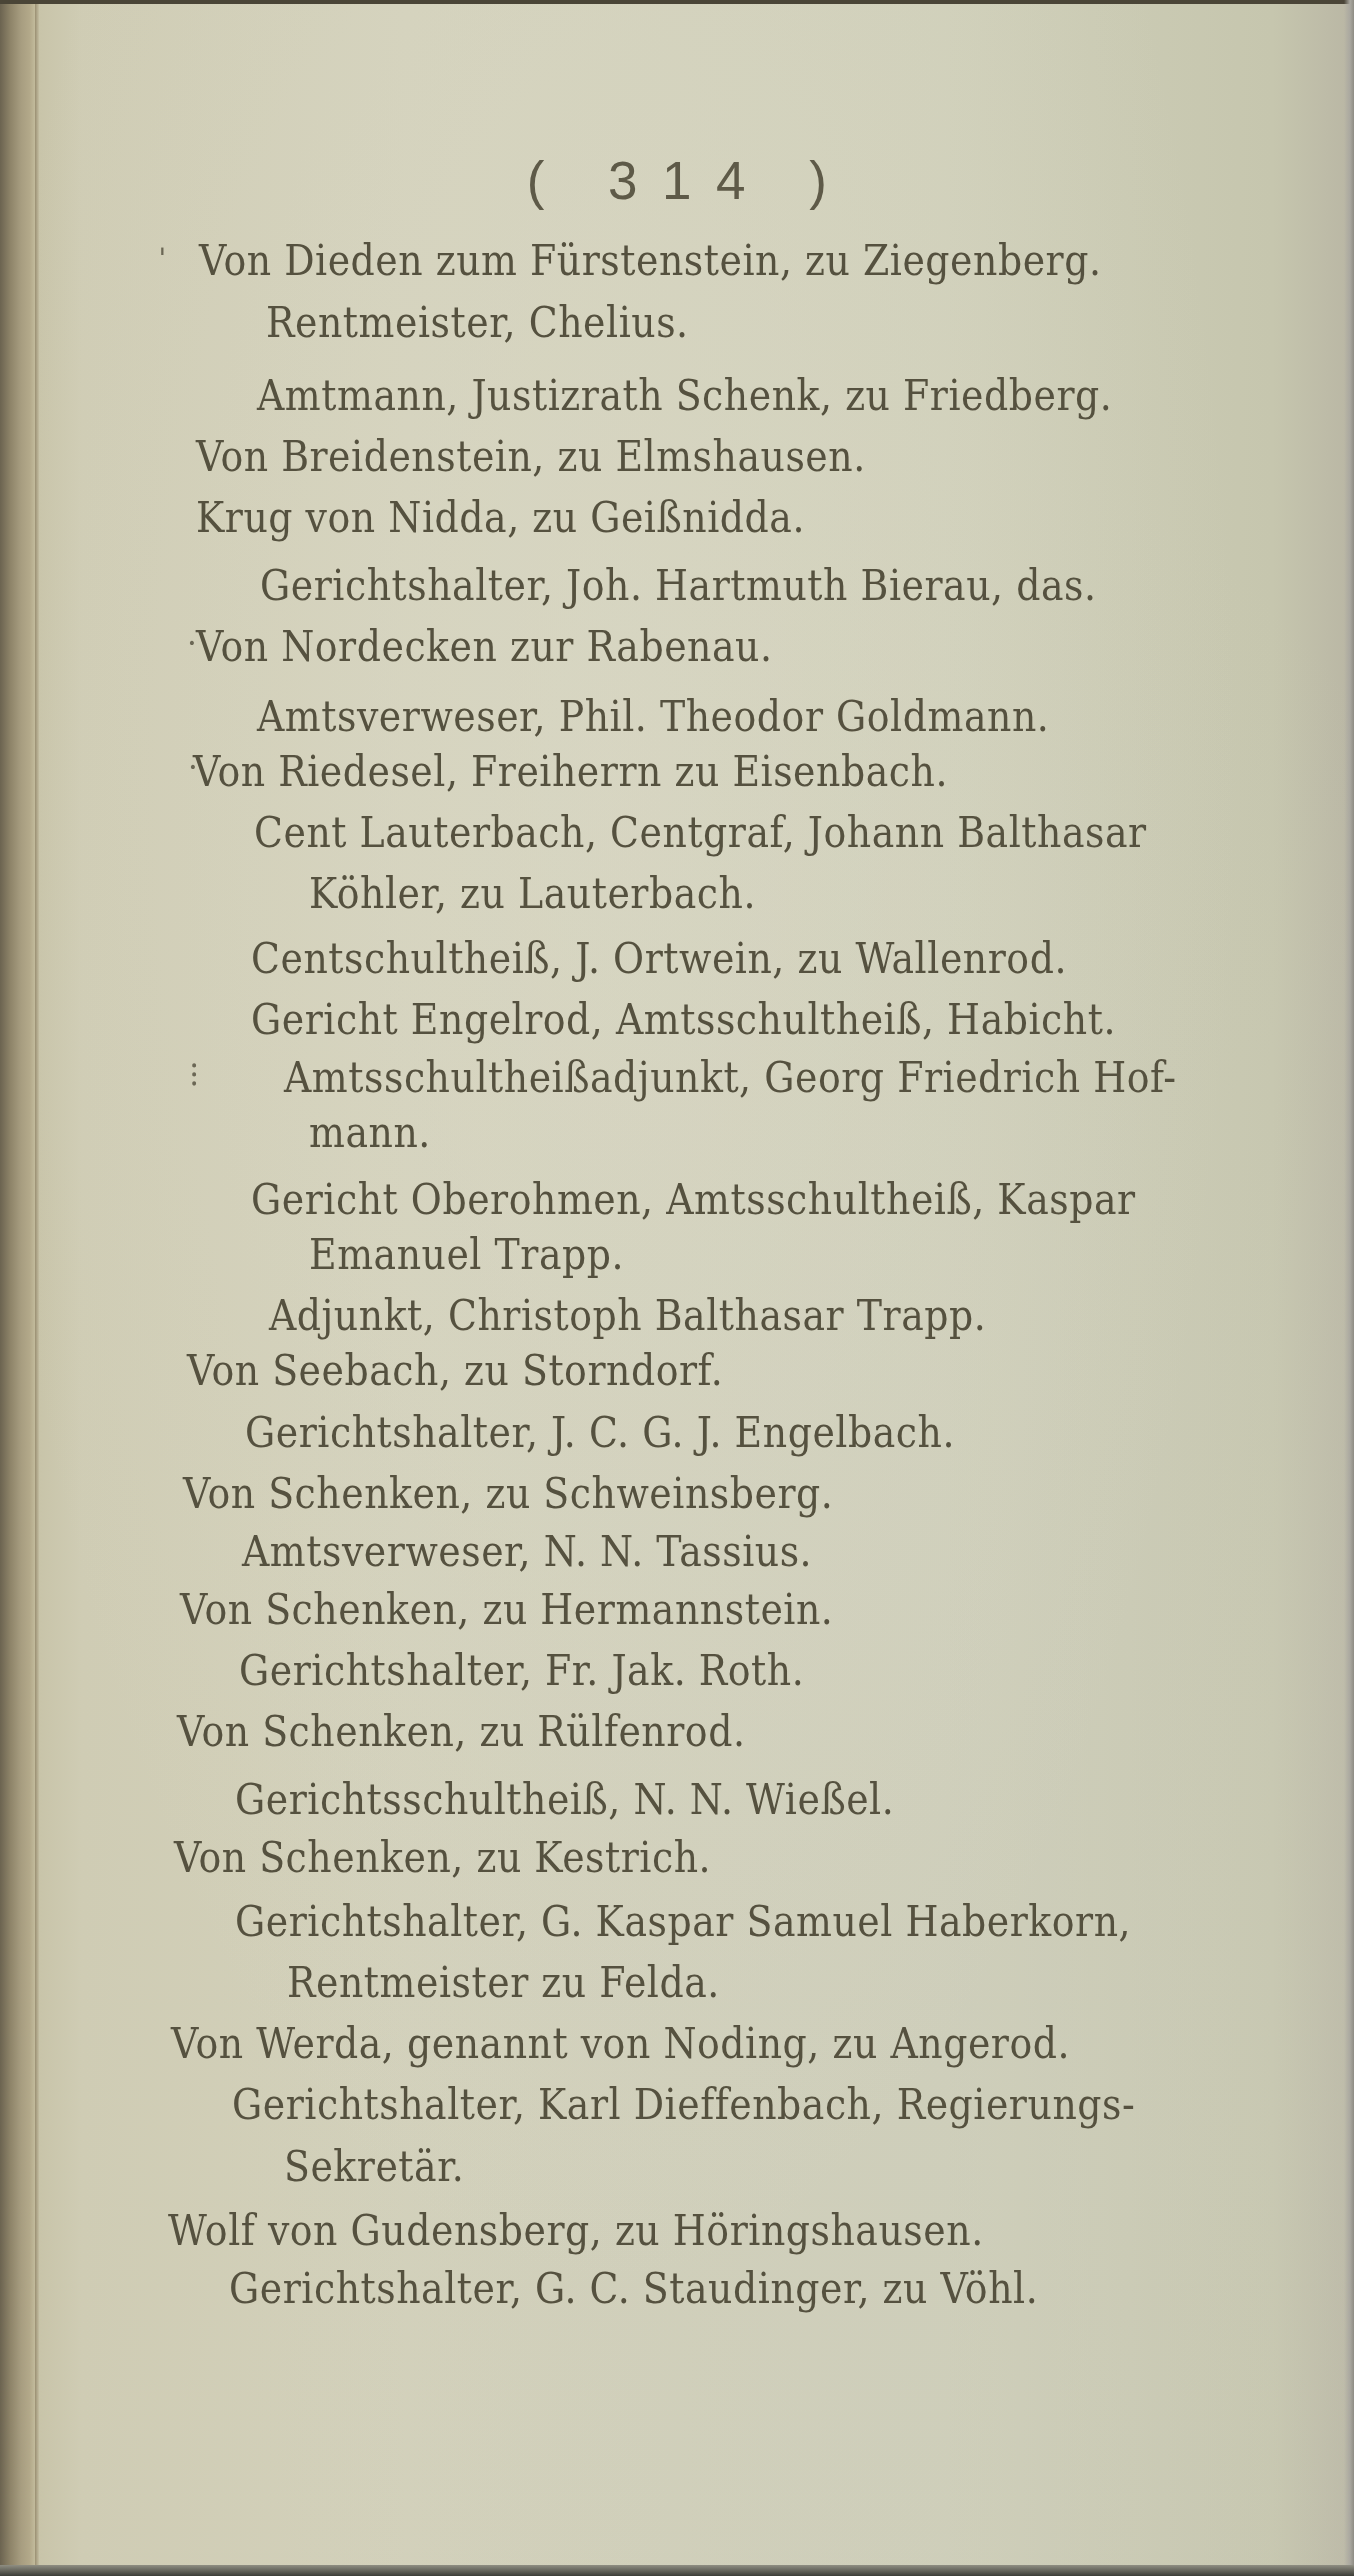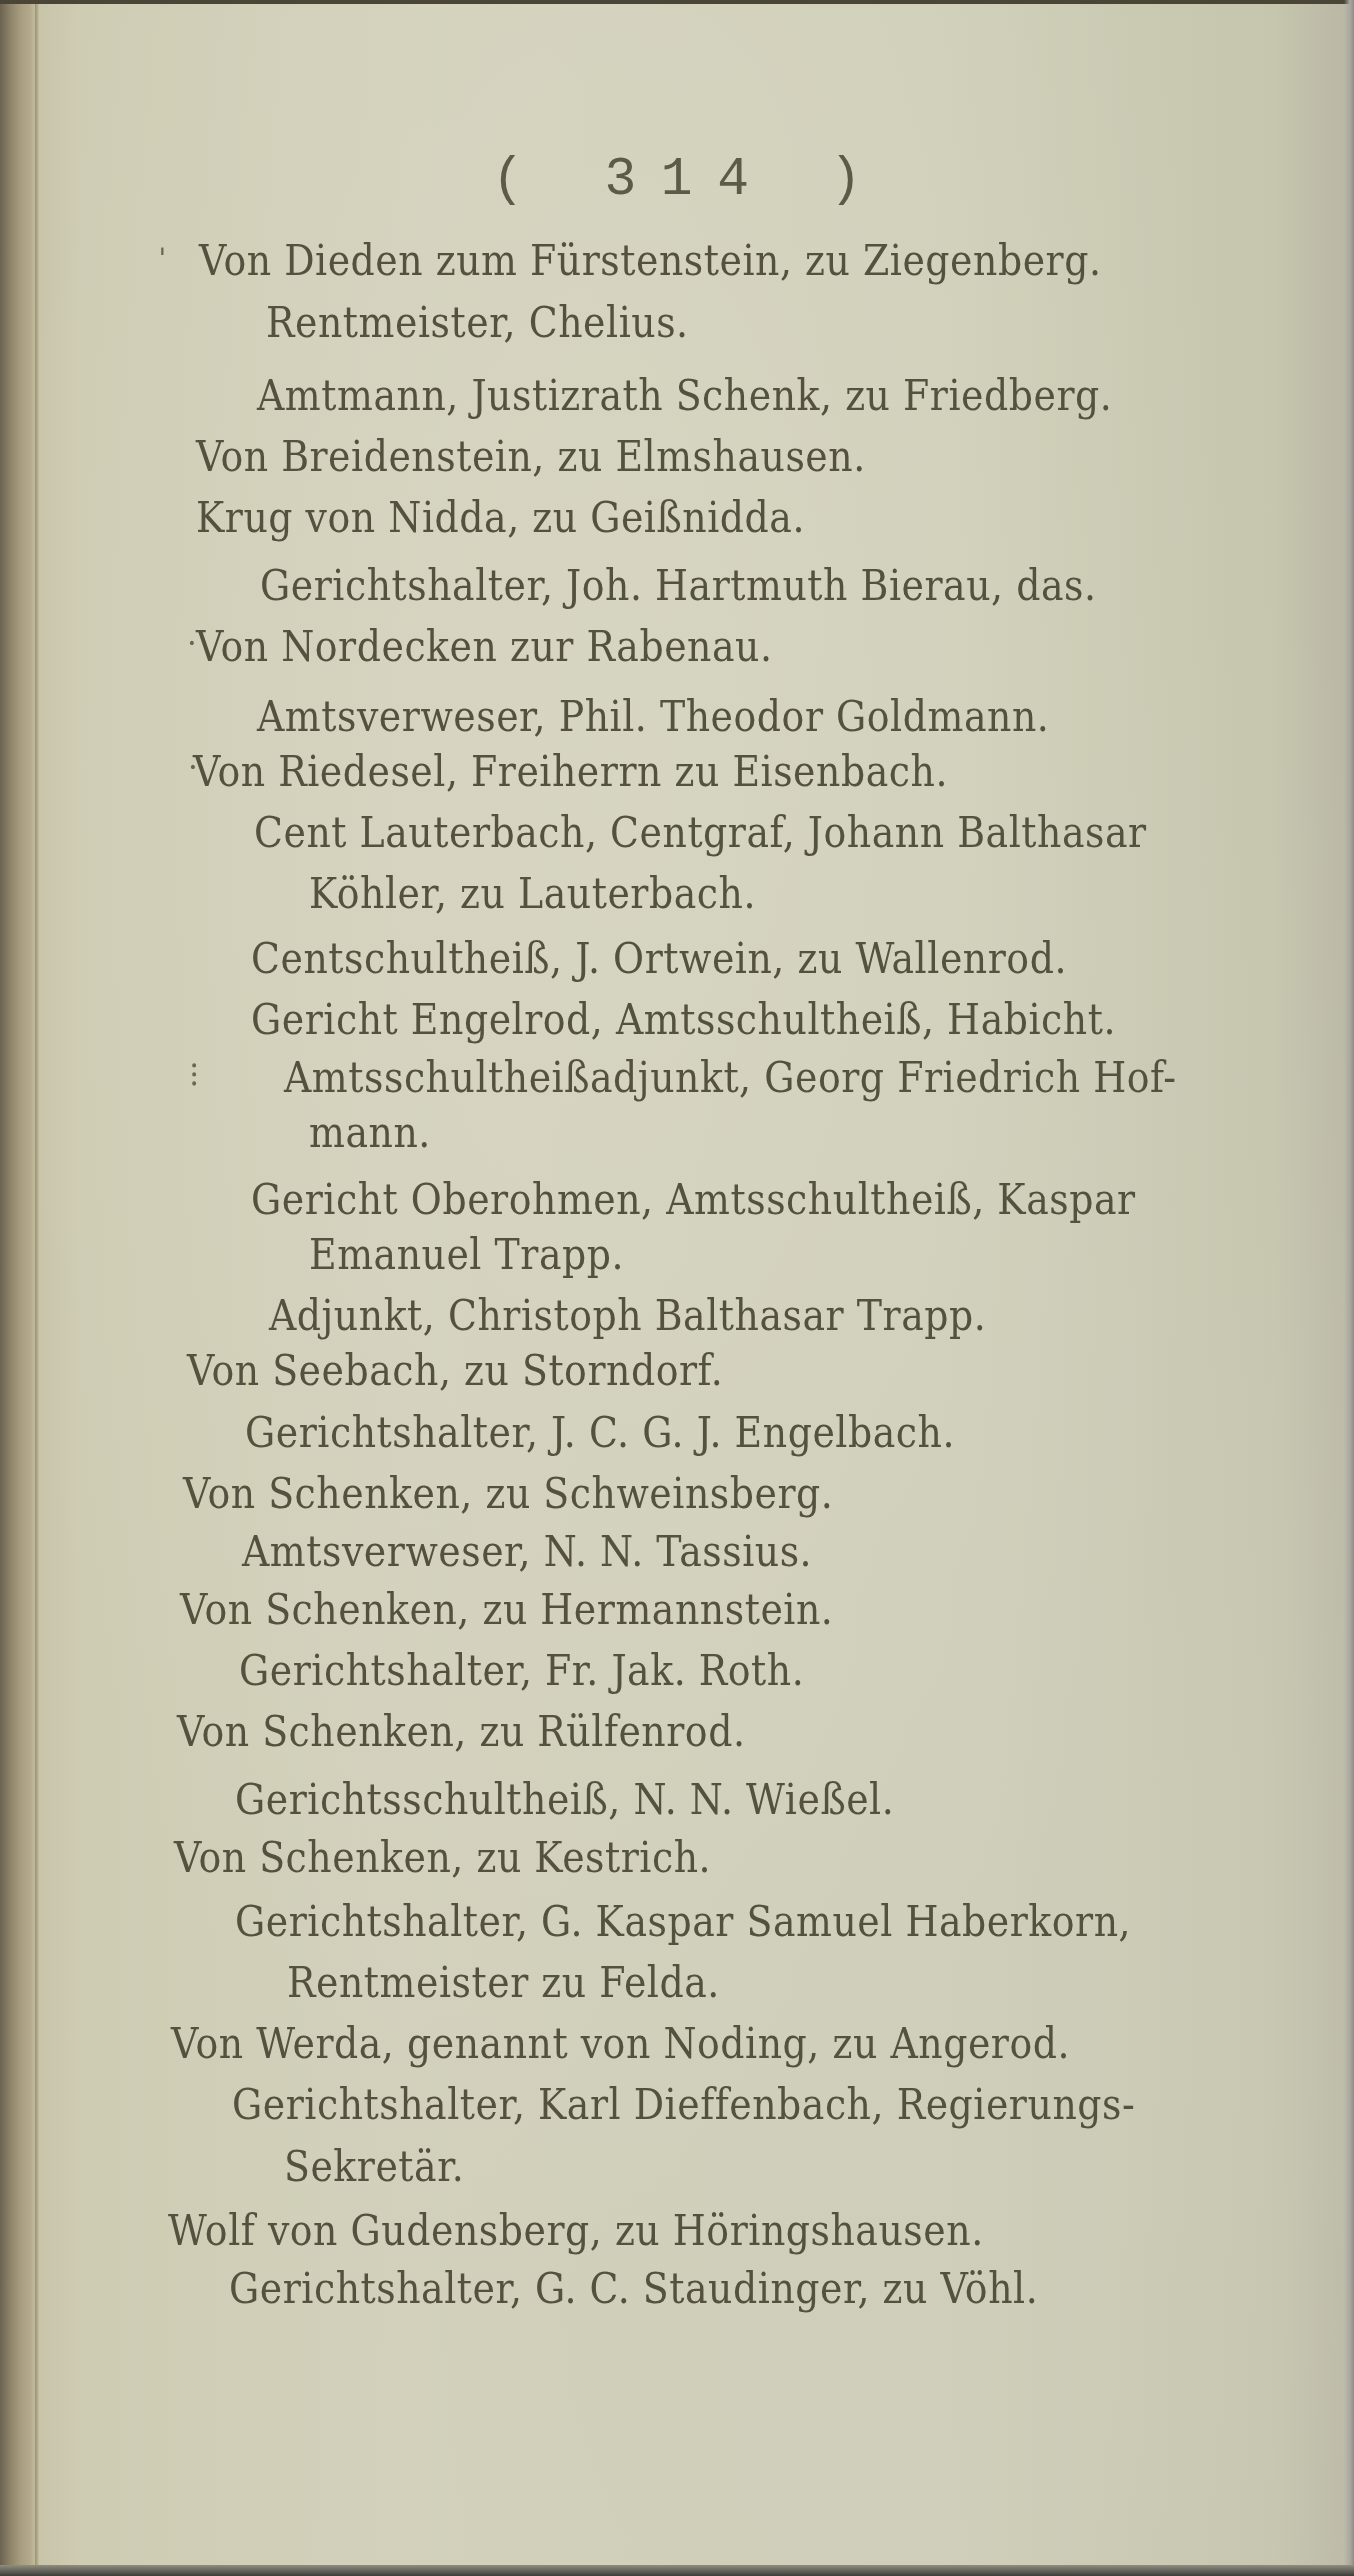--- a/index.html
+++ b/index.html
@@ -51,21 +51,21 @@
       background: linear-gradient(90deg, rgba(180,178,166,0) 0%, #aaa8a0 60%, #8e8c84 100%);
     }
     .page-number {
       position: absolute;
       top: 150px;
       left: 0; right: 0;
       text-align: center;
       font-size: 53px;
       color: #5e5a48;
       letter-spacing: 24.5px;
-      font-family: Liberation Mono, monospace;
+      font-family: Liberation Sans, sans-serif;
       padding-left: 24px;
     }
     .text-block {
       position: absolute;
       left: 0; top: 0;
       width: 1354px;
     }
     .line {
       position: absolute;
       white-space: nowrap;

